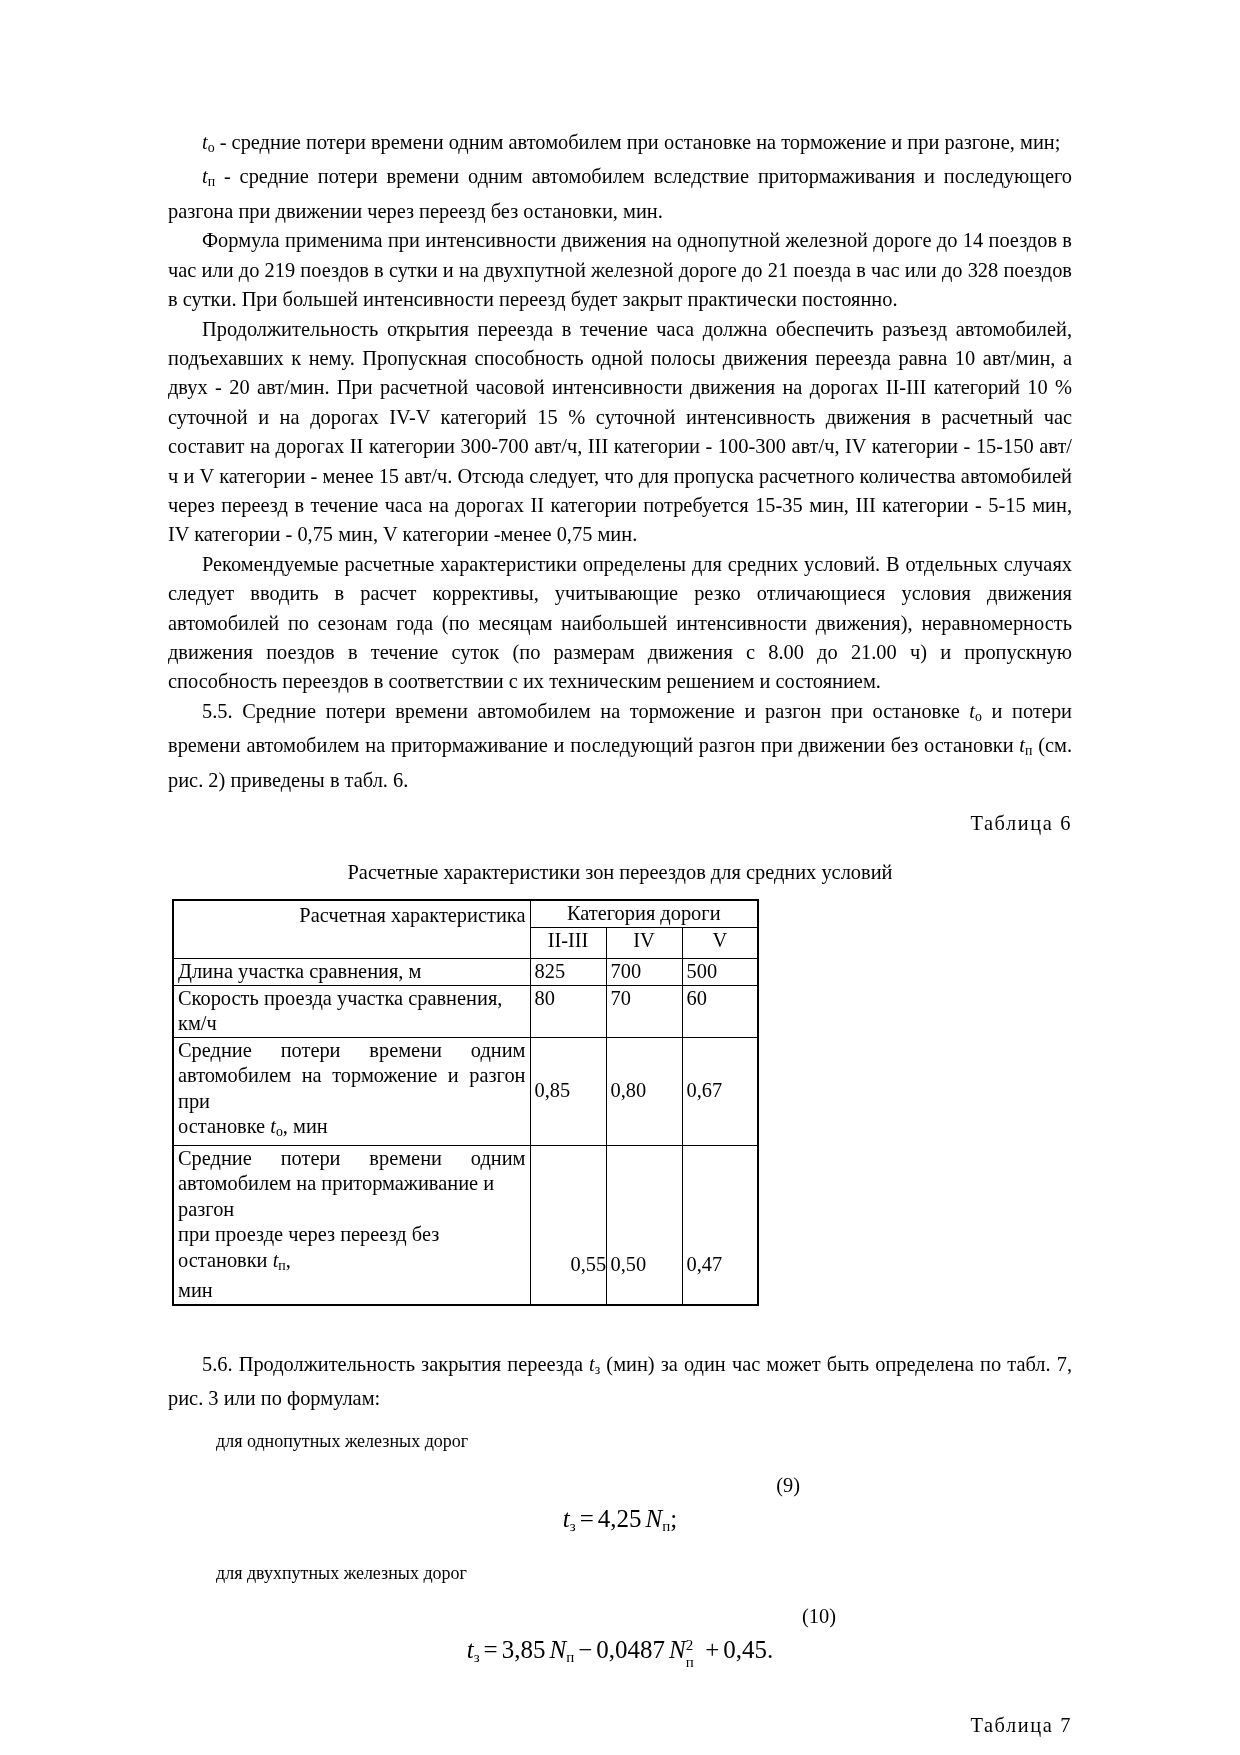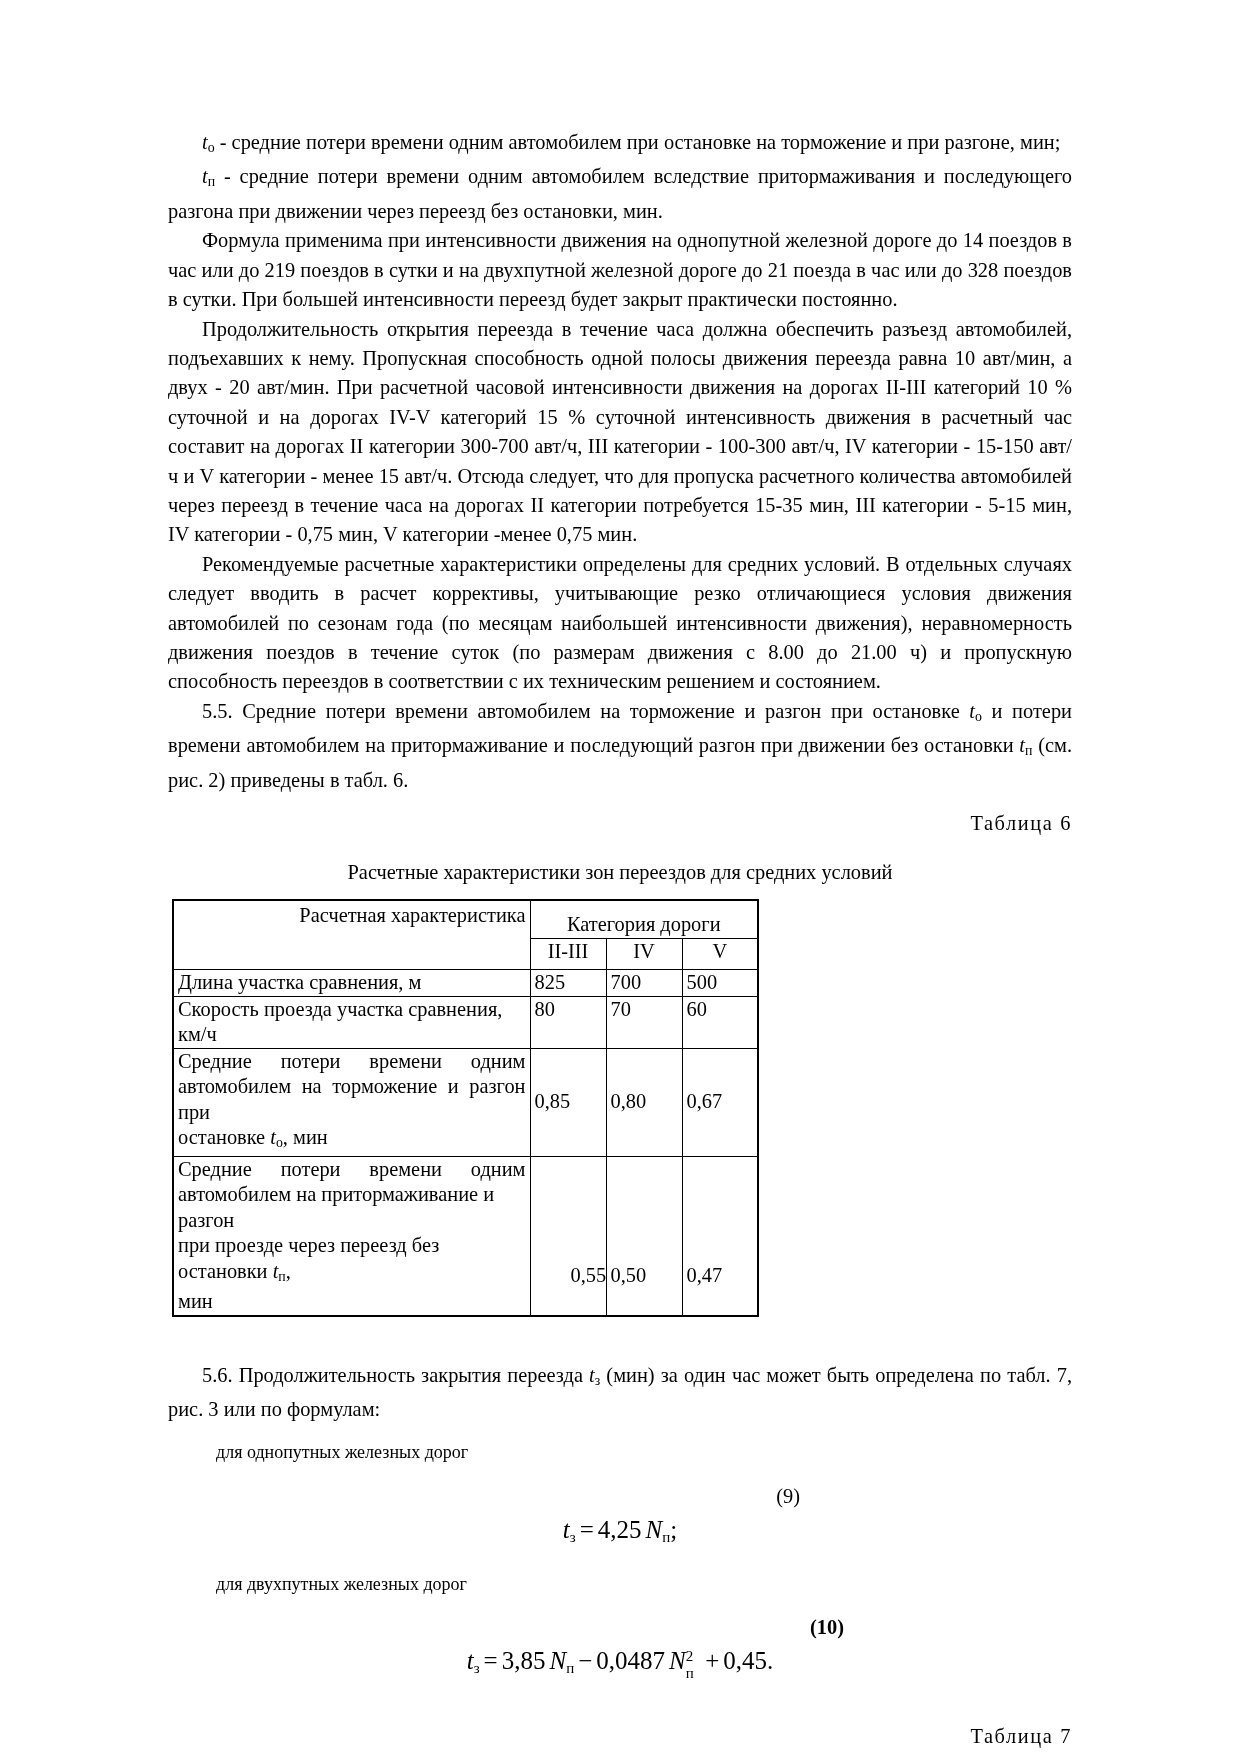--- a/index.html
+++ b/index.html
@@ -73,21 +73,21 @@
   }
   table.doc-table .outer-top   { border-top-width: 2.5px; }
   table.doc-table .outer-bot   { border-bottom-width: 2.5px; }
   table.doc-table .outer-left  { border-left-width: 2.5px; }
   table.doc-table .outer-right { border-right-width: 2.5px; }
 
   
   #table6 { width: 585px; margin: 13px 0 0 4px; }
   #table6 .c-char { width: 357px; }
   #table6 .c-val  { width: 76px; }
-  #table6 th.group { text-align: center; padding-top: 11px; padding-bottom: 1px; }
+  #table6 th.group { text-align: center; padding-top: 0; padding-bottom: 1px; }
   #table6 th.subhead { text-align: center; height: 30px; }
   #table6 th.charhead { text-align: right; padding-top: 2px; }
   #table6 td.charcell { text-align: left; }
   #table6 td.num { text-align: left; }
   #table6 td.num.mid { vertical-align: middle; }
 
   
   .formula-row {
     position: relative;
     margin: 0;
@@ -227,21 +227,21 @@
     <p class="indent-line">для однопутных железных дорог</p>
 
     <div class="formula-row">
       <span class="eqno">(9)</span>
     </div>
     <p class="formula"><span class="it">t</span><span class="fsub">з</span><span class="op">=</span><span>4,25</span><span class="it" style="padding-left:4px;">N</span><span class="fsub">п</span><span>;</span></p>
 
     <p class="indent-line">для двухпутных железных дорог</p>
 
     <div class="formula-row">
-      <span class="eqno" style="right:228px;font-weight:bold;">(10)</span>
+      <span class="eqno" style="right:236px;">(10)</span>
     </div>
     <p class="formula"><span class="it">t</span><span class="fsub">з</span><span class="op">=</span><span>3,85</span><span class="it" style="padding-left:4px;">N</span><span class="fsub">п</span><span class="op">−</span><span>0,0487</span><span class="it" style="padding-left:4px;">N</span><span class="nsubsup"><span class="s-top">2</span><span class="s-bot">п</span></span><span class="op">+</span><span>0,45.</span></p>
 
     <div class="sp-34"></div>
 
     <p class="tbl-caption-number">Таблица 7</p>
 
     <div class="sp-26"></div>
 
     <p class="tbl-title">Продолжительность закрытия переезда в зависимости</p>

